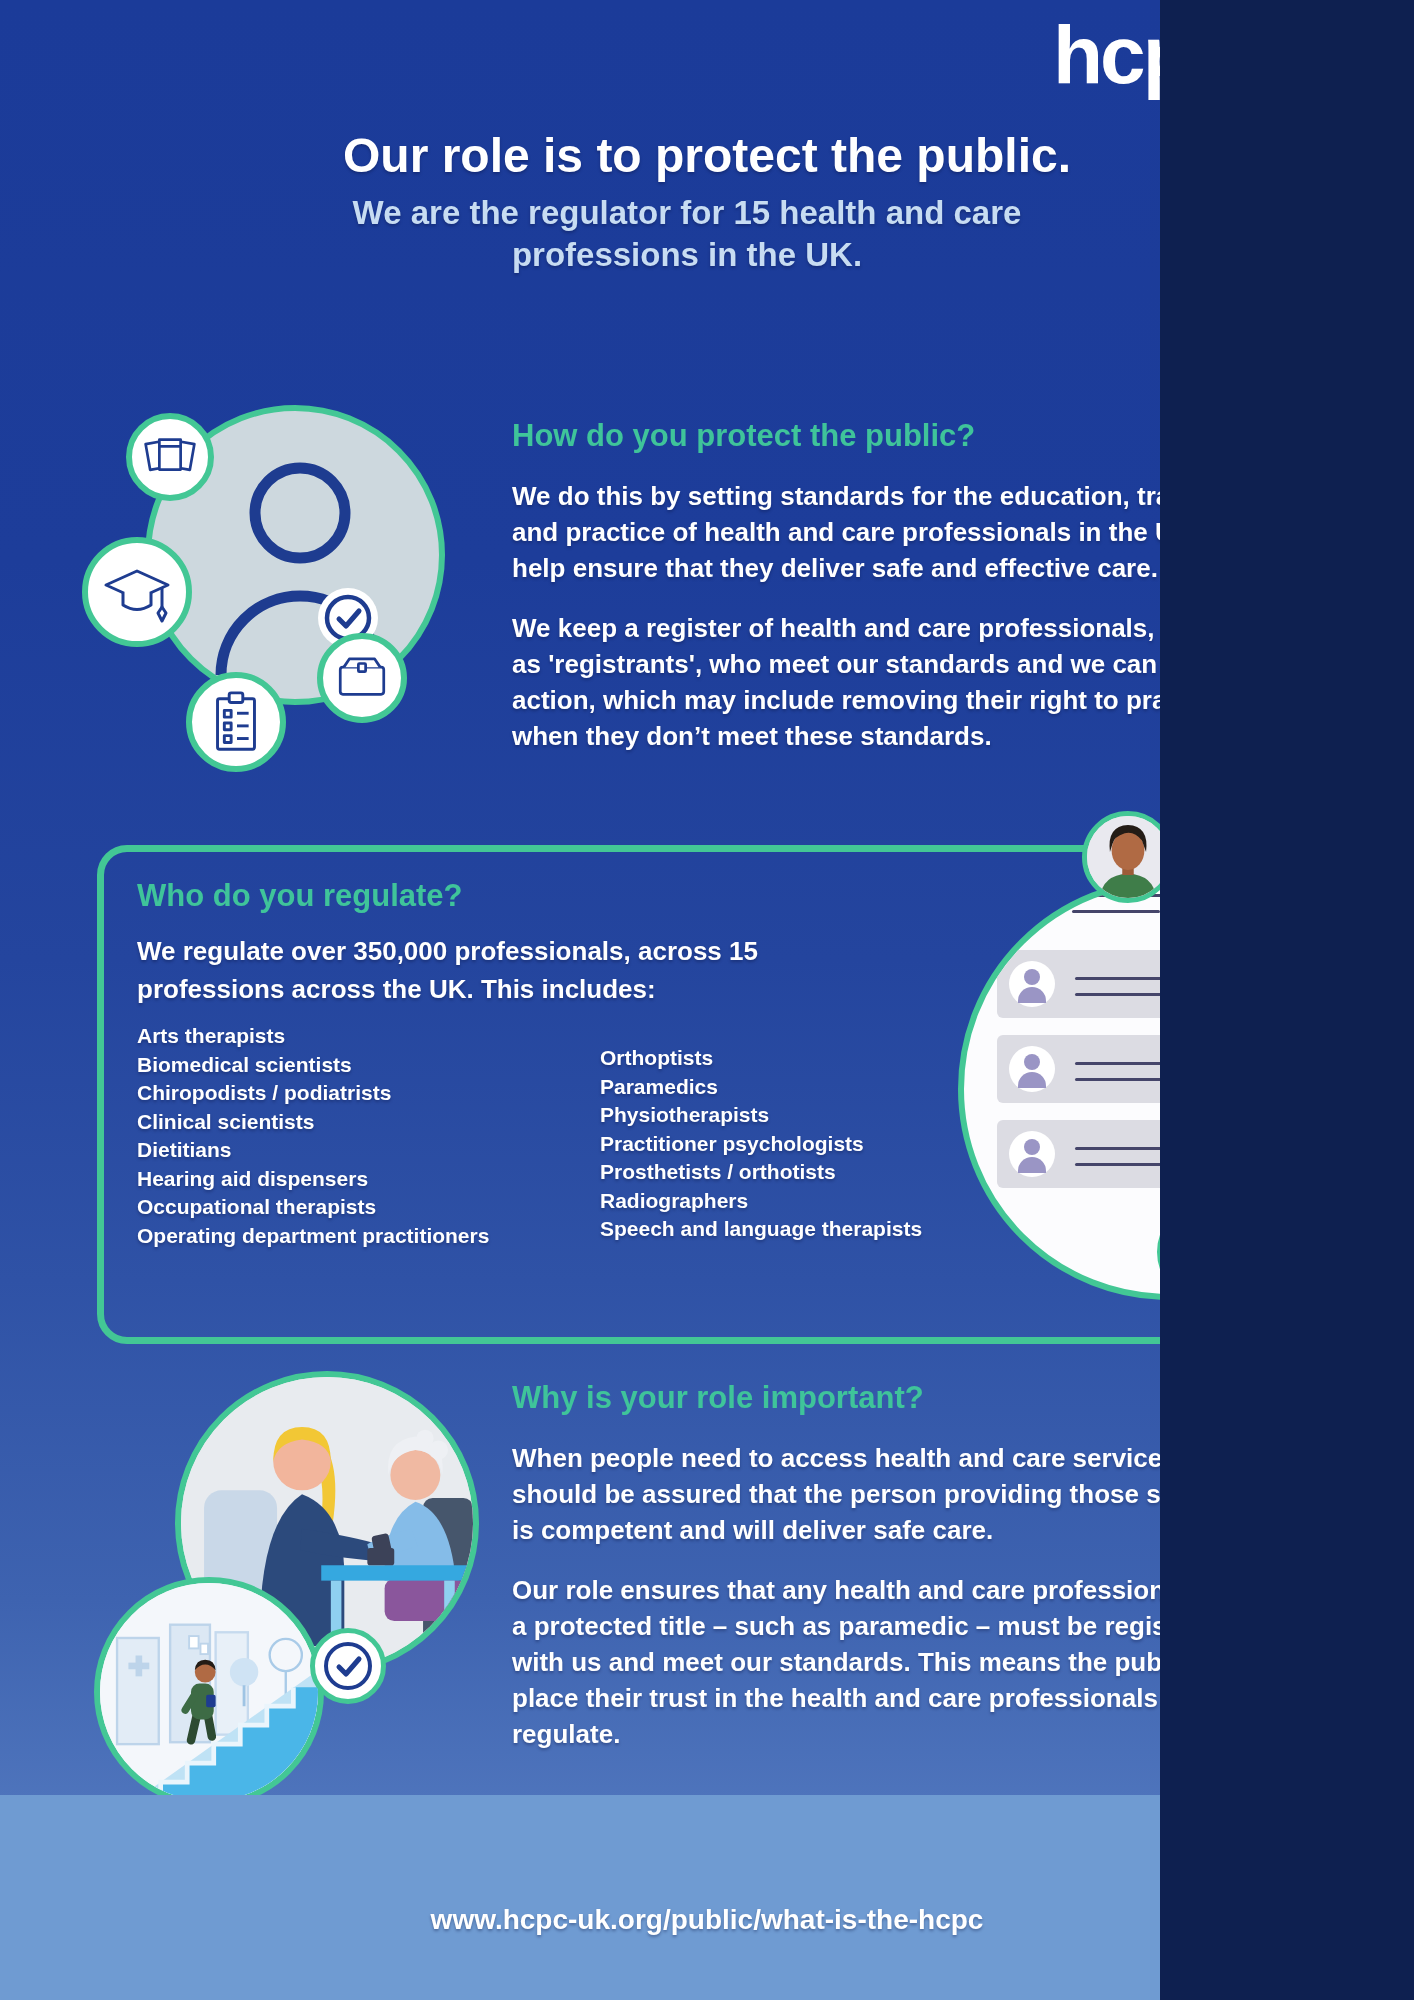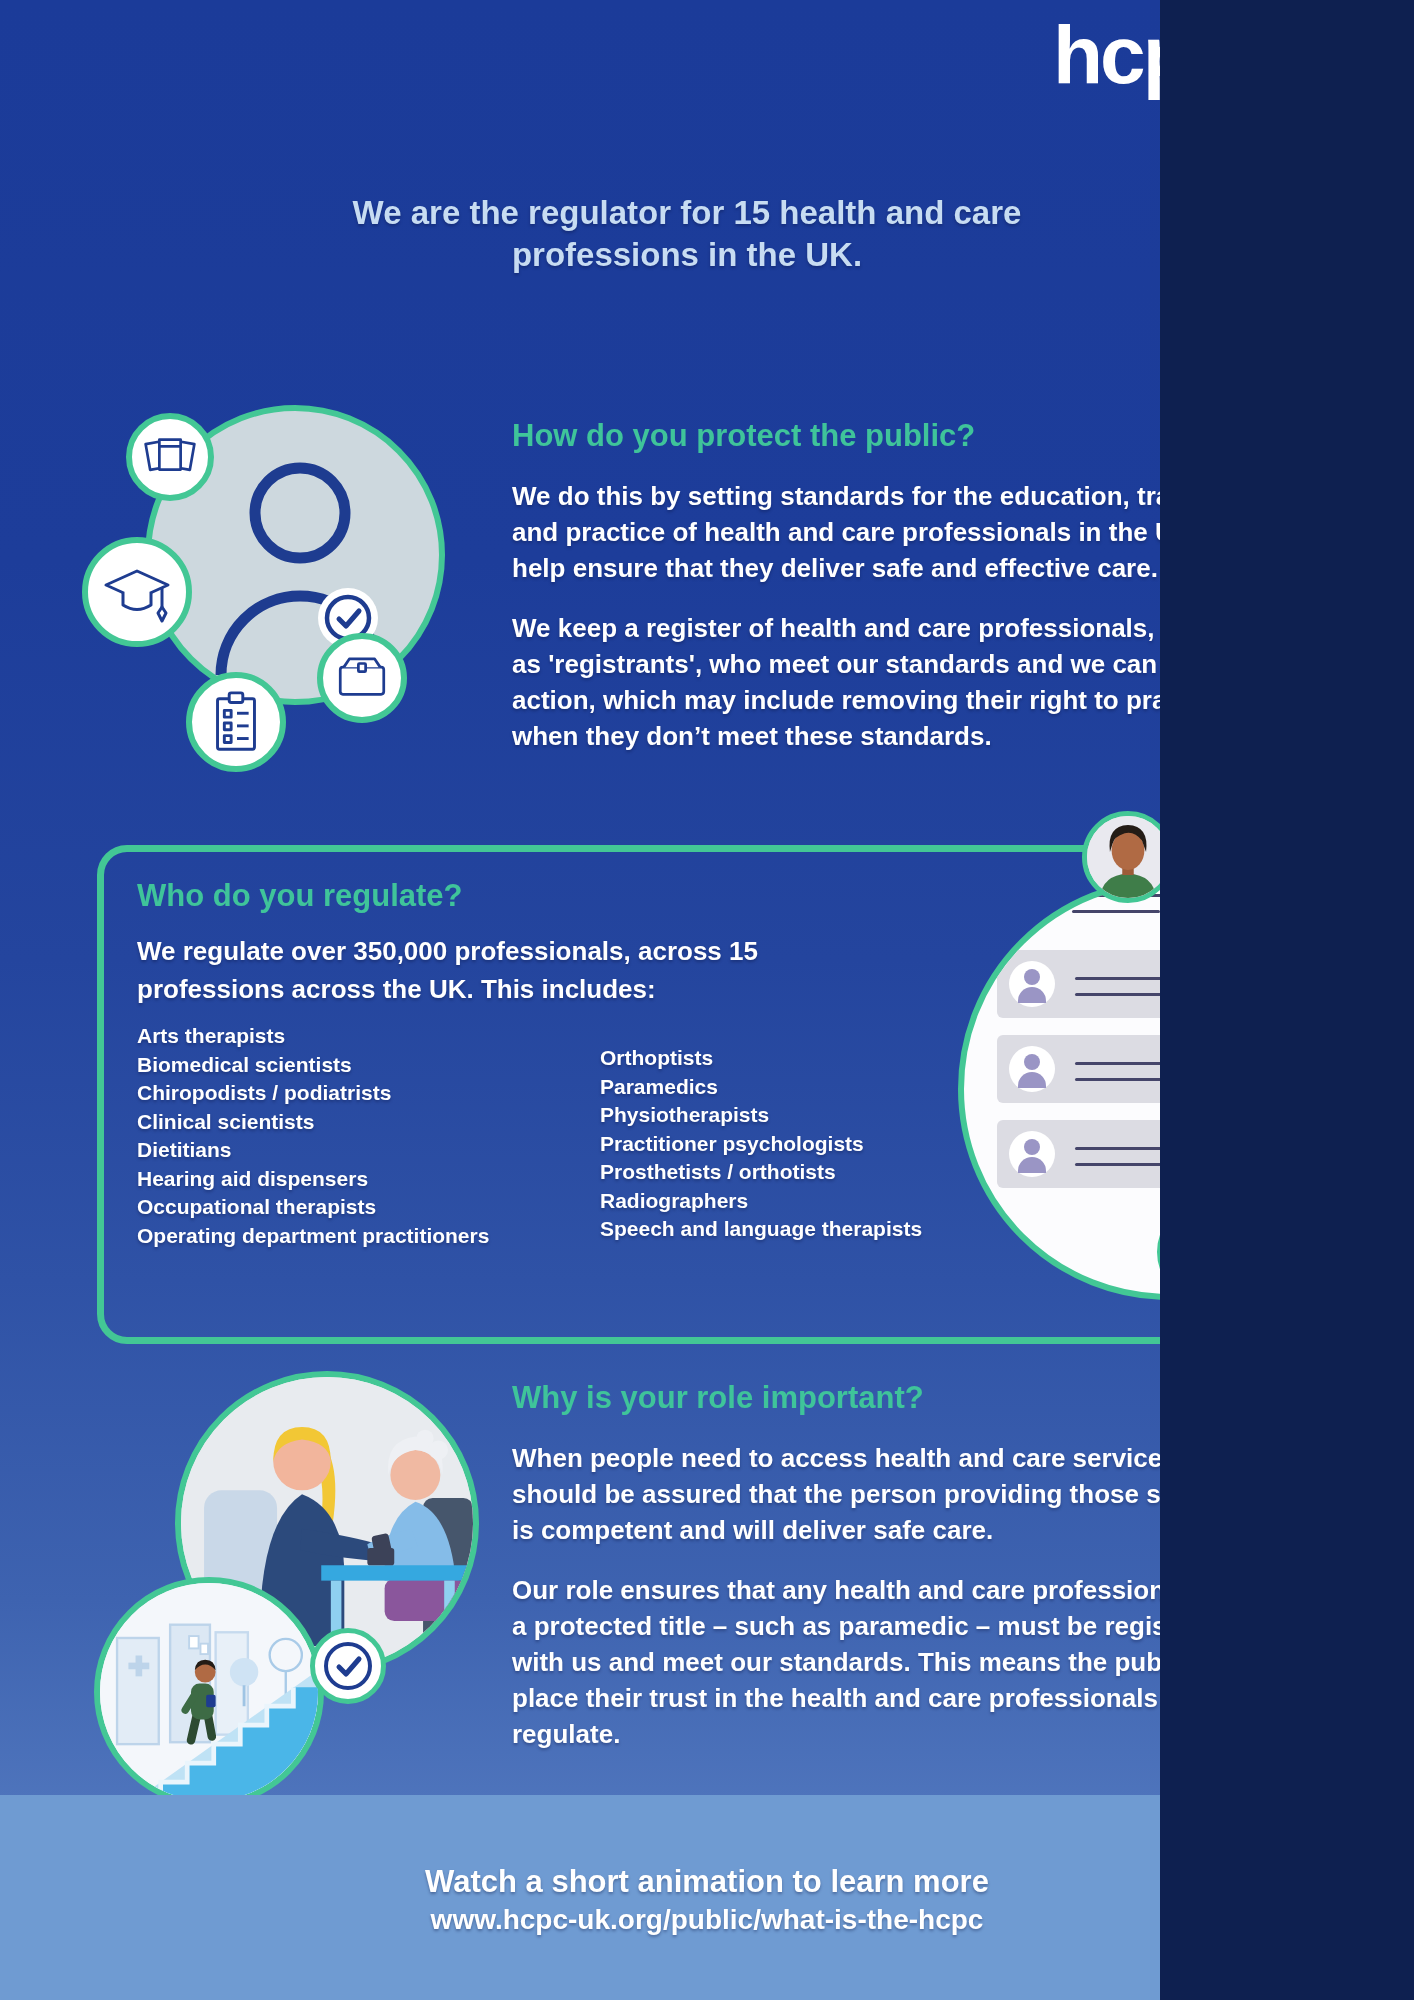--- a/index.html
+++ b/index.html
@@ -47,20 +47,21 @@
 
 <div class="page">
 
   <div class="abs logo-brand">hcpc</div>
   <div class="abs logo-tagline">
     <div>health &amp; care</div>
     <div>professions</div>
     <div>council</div>
   </div>
 
+  <div class="abs page-title shadowed">Our role is to protect the public.</div>
   <div class="abs page-subtitle shadowed">We are the regulator for 15 health and care professions in the UK.</div>
 
   <div class="g-circle" style="left:145px;top:405px;width:300px;height:300px;background:#cdd8de;">
     <svg width="190" height="220" style="position:absolute;left:56px;top:44px;" viewBox="0 0 190 220">
       <circle cx="93" cy="58" r="45" fill="none" stroke="#1e3c90" stroke-width="11"></circle>
       <path d="M14 220 A79 79 0 0 1 172 220" fill="none" stroke="#1e3c90" stroke-width="11"></path>
     </svg>
   </div>
   <div class="abs" style="left:318px;top:588px;width:60px;height:60px;border-radius:50%;background:#fff;">
     <svg width="60" height="60" viewBox="0 0 60 60">
@@ -299,16 +300,15 @@
     </svg>
   </div>
 
   <div class="abs sec-text" style="left:512px;top:1380px;">
     <h2 class="sec-h">Why is your role important?</h2>
     <p class="sec-p shadowed">When people need to access health and care services, they should be assured that the person providing those services is competent and will deliver safe care.</p>
     <p class="sec-p shadowed">Our role ensures that any health and care professional using a protected title – such as paramedic – must be registered with us and meet our standards. This means the public can place their trust in the health and care professionals we regulate.</p>
   </div>
 
   <div class="abs footer-band"></div>
-  <div class="abs footer-line1 shadowed">Watch a short animation to learn more</div>
   <div class="abs footer-line2 shadowed">www.hcpc-uk.org/public/what-is-the-hcpc</div>
 
 </div>
 
 </body></html>

